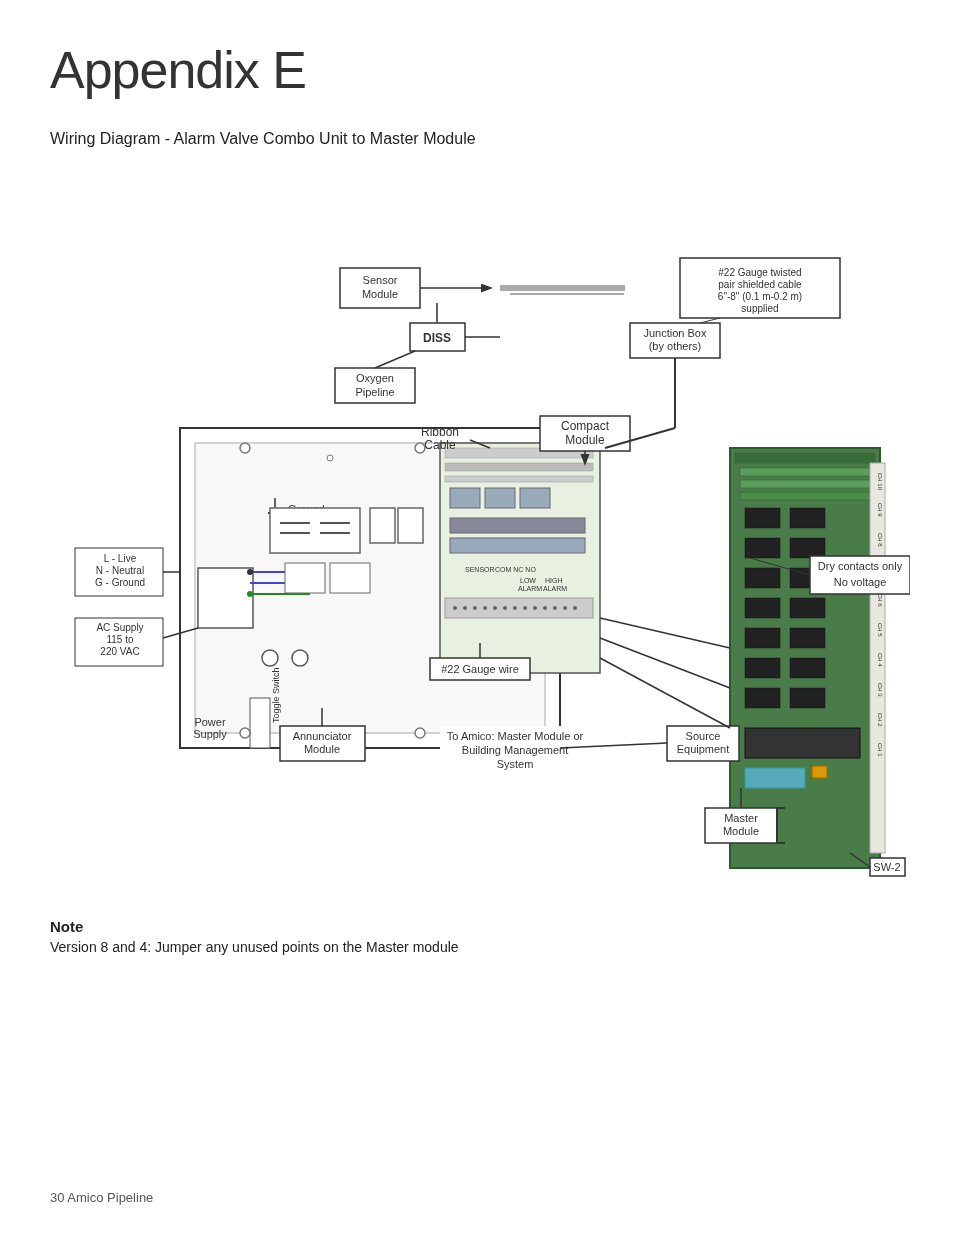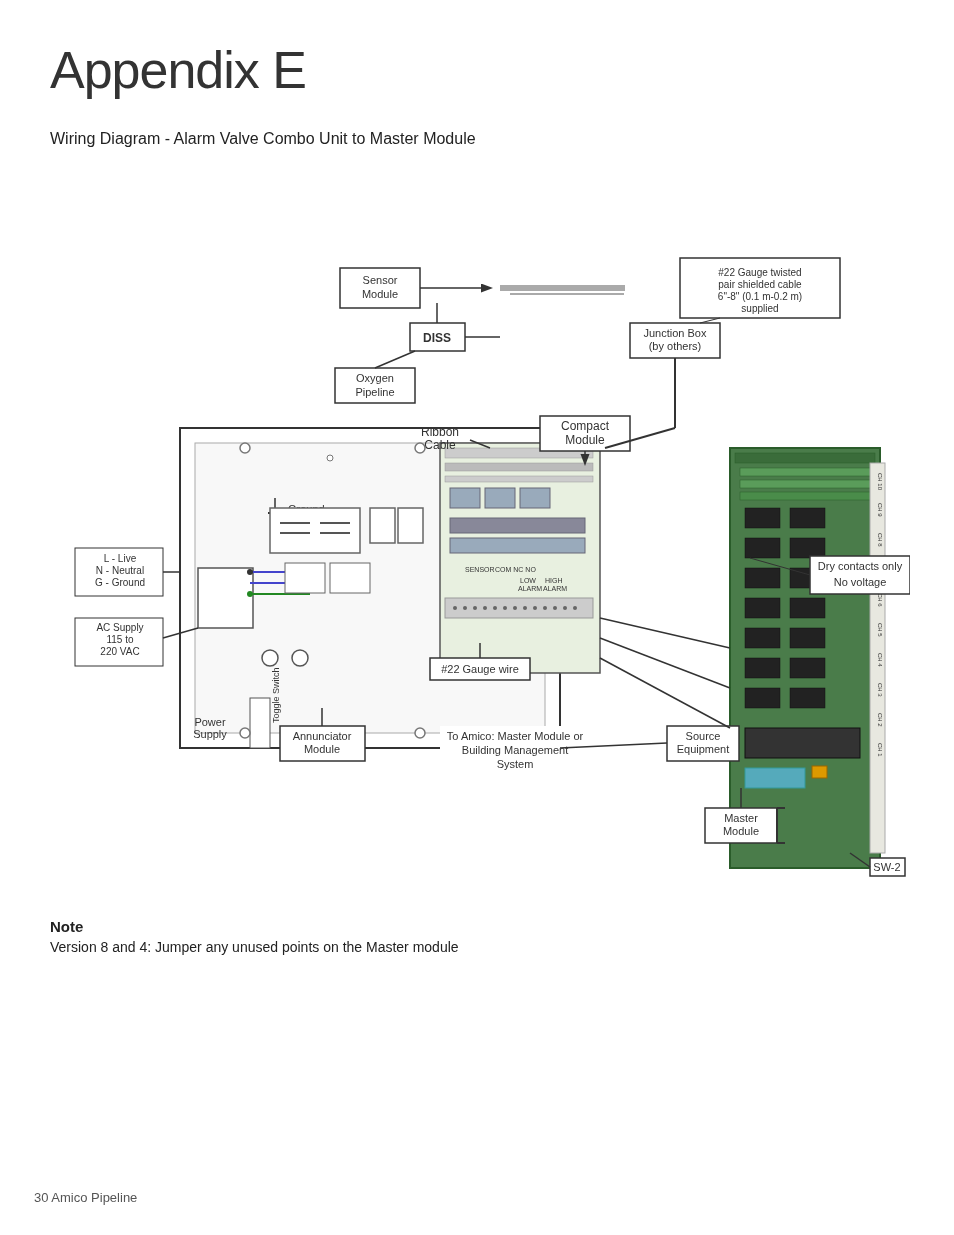--- a/index.html
+++ b/index.html
@@ -50,21 +50,21 @@
       margin-bottom: 4px;
     }
     .note-text {
       font-size: 14px;
       margin-bottom: 16px;
       color: #222;
     }
     .footer {
       position: absolute;
       bottom: 30px;
-      left: 34px;
+      left: 50px;
       font-size: 13px;
       color: #555;
     }
   </style>
 </head>
 <body>
 
 <div class="page">
   <h1 class="page-title">Appendix E</h1>
   <h2 class="section-heading">Wiring Diagram - Alarm Valve Combo Unit to Master Module</h2>

